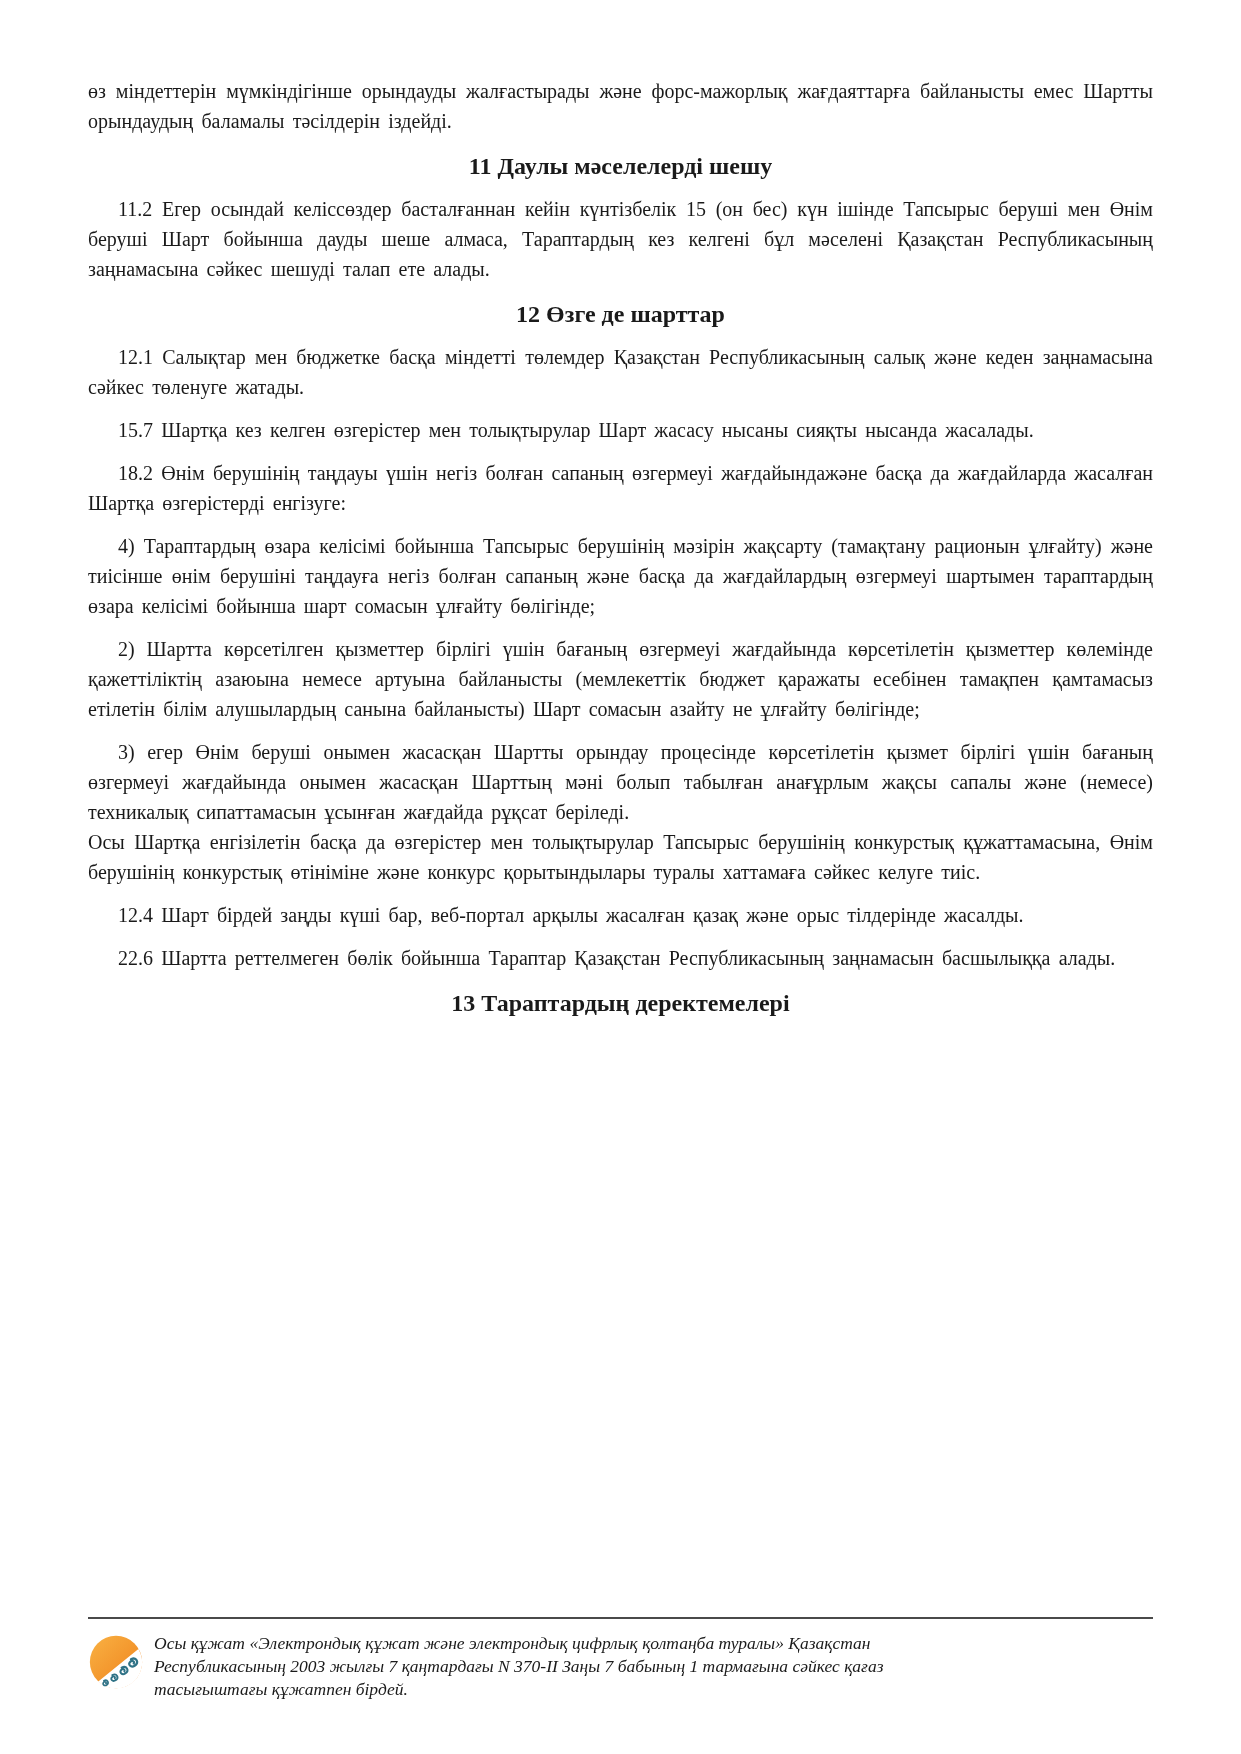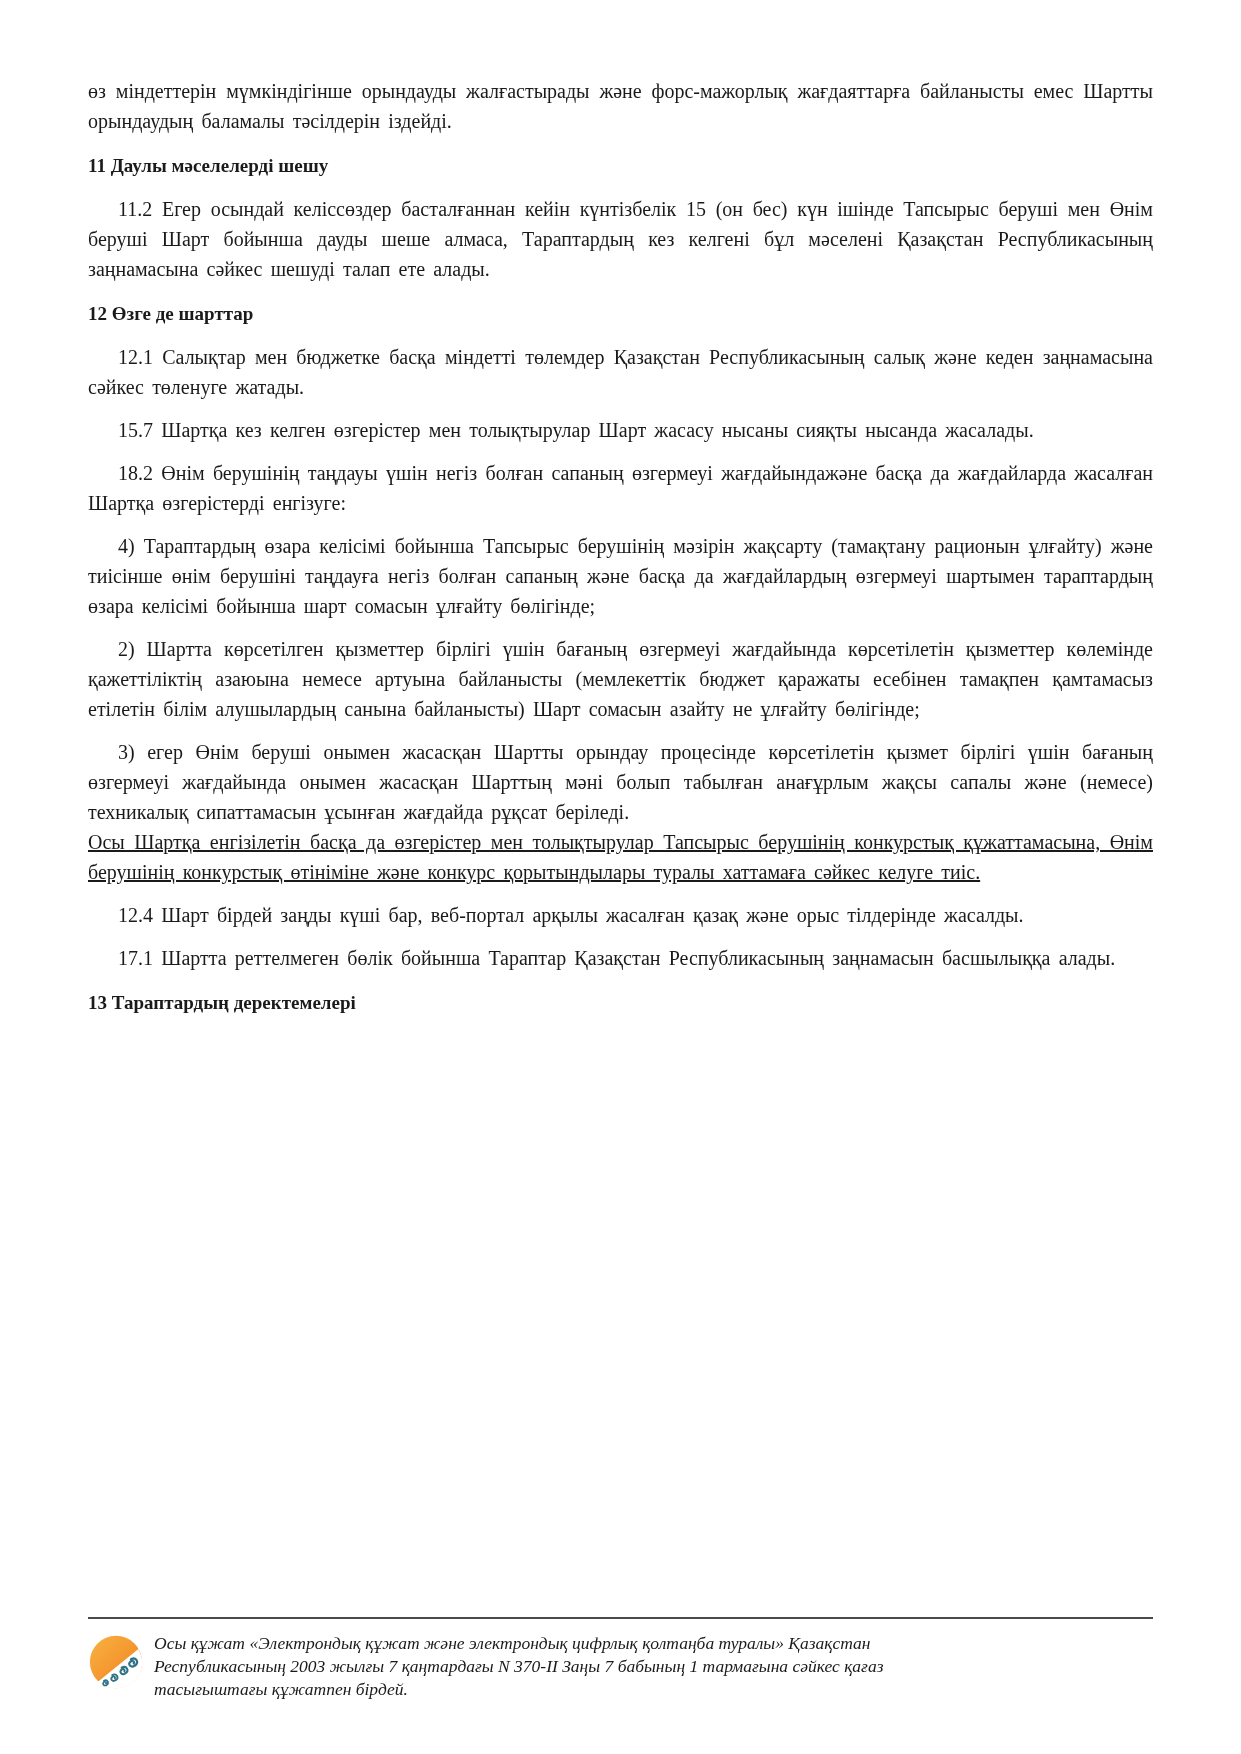--- a/index.html
+++ b/index.html
@@ -30,28 +30,27 @@
     word-spacing: 0.16em;
   }
   .para.no-indent {
     text-indent: 0;
   }
   .para.first {
     margin-top: 0;
   }
   .para.attached {
     margin-top: 0;
-    text-decoration: underline;
   }
   .heading {
     margin: 15px 0 0 0;
-    font-size: 19px;
+    font-size: 24px;
     line-height: 30px;
     font-weight: bold;
-    text-align: left;
+    text-align: center;
     text-indent: 0;
     font-family: Liberation Serif, serif;
   }
   .footer {
     position: absolute;
     top: 1617px;
     left: 88px;
     width: 1065px;
     border-top: 2px solid #4a4a4a;
     padding-top: 13px;
@@ -88,21 +87,21 @@
   <p class="para">12.1 Салықтар мен бюджетке басқа міндетті төлемдер Қазақстан Республикасының салық және кеден заңнамасына сәйкес төленуге жатады.</p>
   <p class="para">15.7 Шартқа кез келген өзгерістер мен толықтырулар Шарт жасасу нысаны сияқты нысанда жасалады.</p>
   <p class="para">18.2 Өнім берушінің таңдауы үшін негіз болған сапаның өзгермеуі жағдайындажәне басқа да жағдайларда жасалған Шартқа өзгерістерді енгізуге:</p>
 
   <p class="para">4) Тараптардың өзара келісімі бойынша Тапсырыс берушінің мәзірін жақсарту (тамақтану рационын ұлғайту) және тиісінше өнім берушіні таңдауға негіз болған сапаның және басқа да жағдайлардың өзгермеуі шартымен тараптардың өзара келісімі бойынша шарт сомасын ұлғайту бөлігінде;</p>
   <p class="para">2) Шартта көрсетілген қызметтер бірлігі үшін бағаның өзгермеуі жағдайында көрсетілетін қызметтер көлемінде қажеттіліктің азаюына немесе артуына байланысты (мемлекеттік бюджет қаражаты есебінен тамақпен қамтамасыз етілетін білім алушылардың санына байланысты) Шарт сомасын азайту не ұлғайту бөлігінде;</p>
   <p class="para">3) егер Өнім беруші онымен жасасқан Шартты орындау процесінде көрсетілетін қызмет бірлігі үшін бағаның өзгермеуі жағдайында онымен жасасқан Шарттың мәні болып табылған анағұрлым жақсы сапалы және (немесе) техникалық сипаттамасын ұсынған жағдайда рұқсат беріледі.</p>
   <p class="para no-indent attached">Осы Шартқа енгізілетін басқа да өзгерістер мен толықтырулар Тапсырыс берушінің конкурстық құжаттамасына, Өнім берушінің конкурстық өтініміне және конкурс қорытындылары туралы хаттамаға сәйкес келуге тиіс.</p>
 
   <p class="para">12.4 Шарт бірдей заңды күші бар, веб-портал арқылы жасалған қазақ және орыс тілдерінде жасалды.</p>
-  <p class="para">17.1 Шартта реттелмеген бөлік бойынша Тараптар Қазақстан Республикасының заңнамасын басшылыққа алады.</p>
+  <p class="para">22.6 Шартта реттелмеген бөлік бойынша Тараптар Қазақстан Республикасының заңнамасын басшылыққа алады.</p>
 
   <h2 class="heading">13 Тараптардың деректемелері</h2>
 
 </div>
 
 <div class="footer">
   <span class="footer-logo">
     <svg viewBox="0 0 60 60" width="56" height="56" aria-hidden="true">
       <defs>
         <linearGradient id="lgOrange" x1="0" y1="0" x2="1" y2="1">

